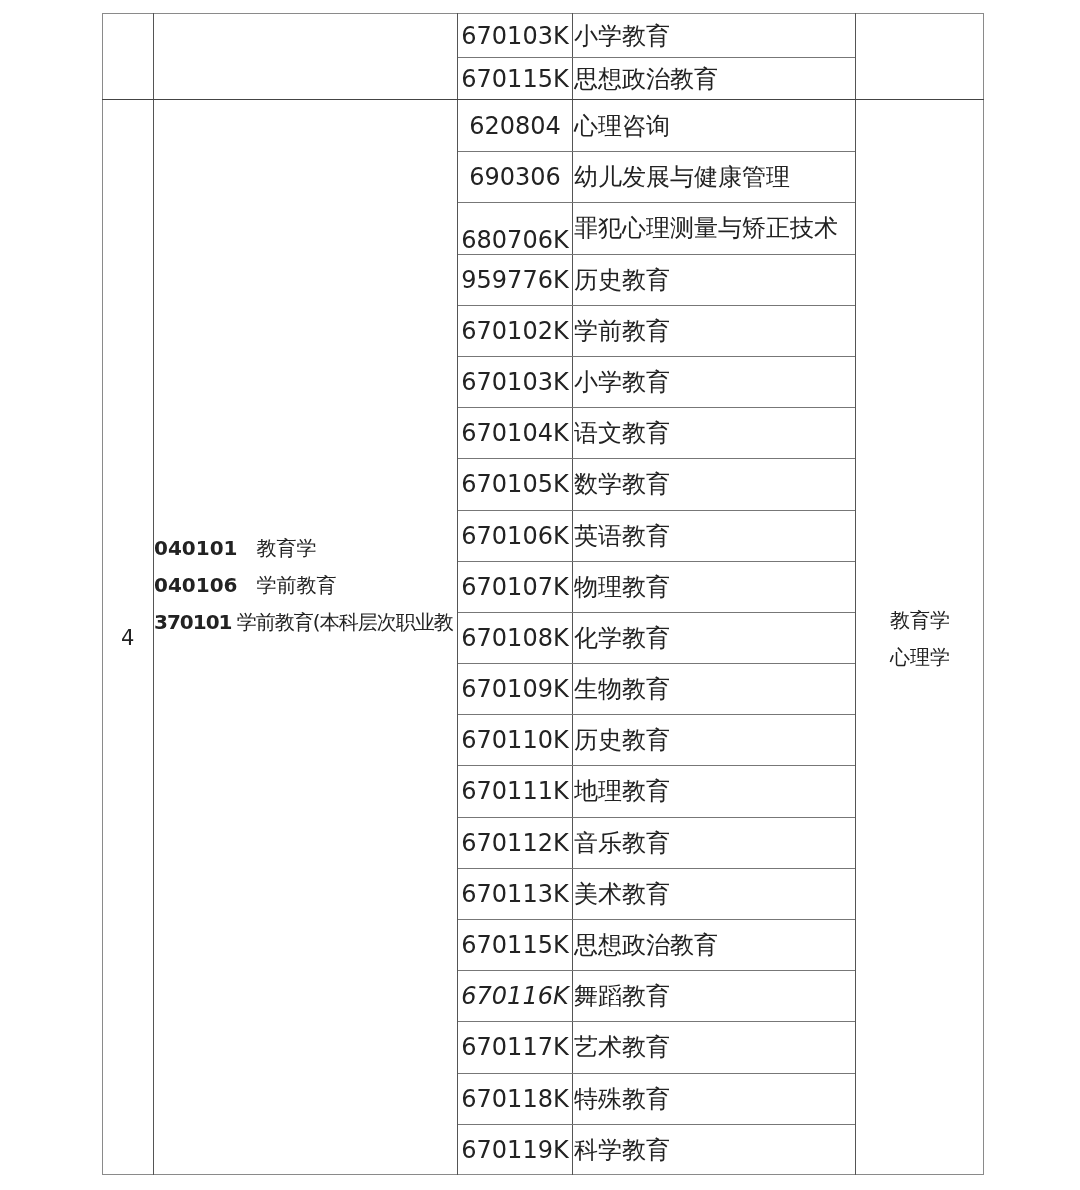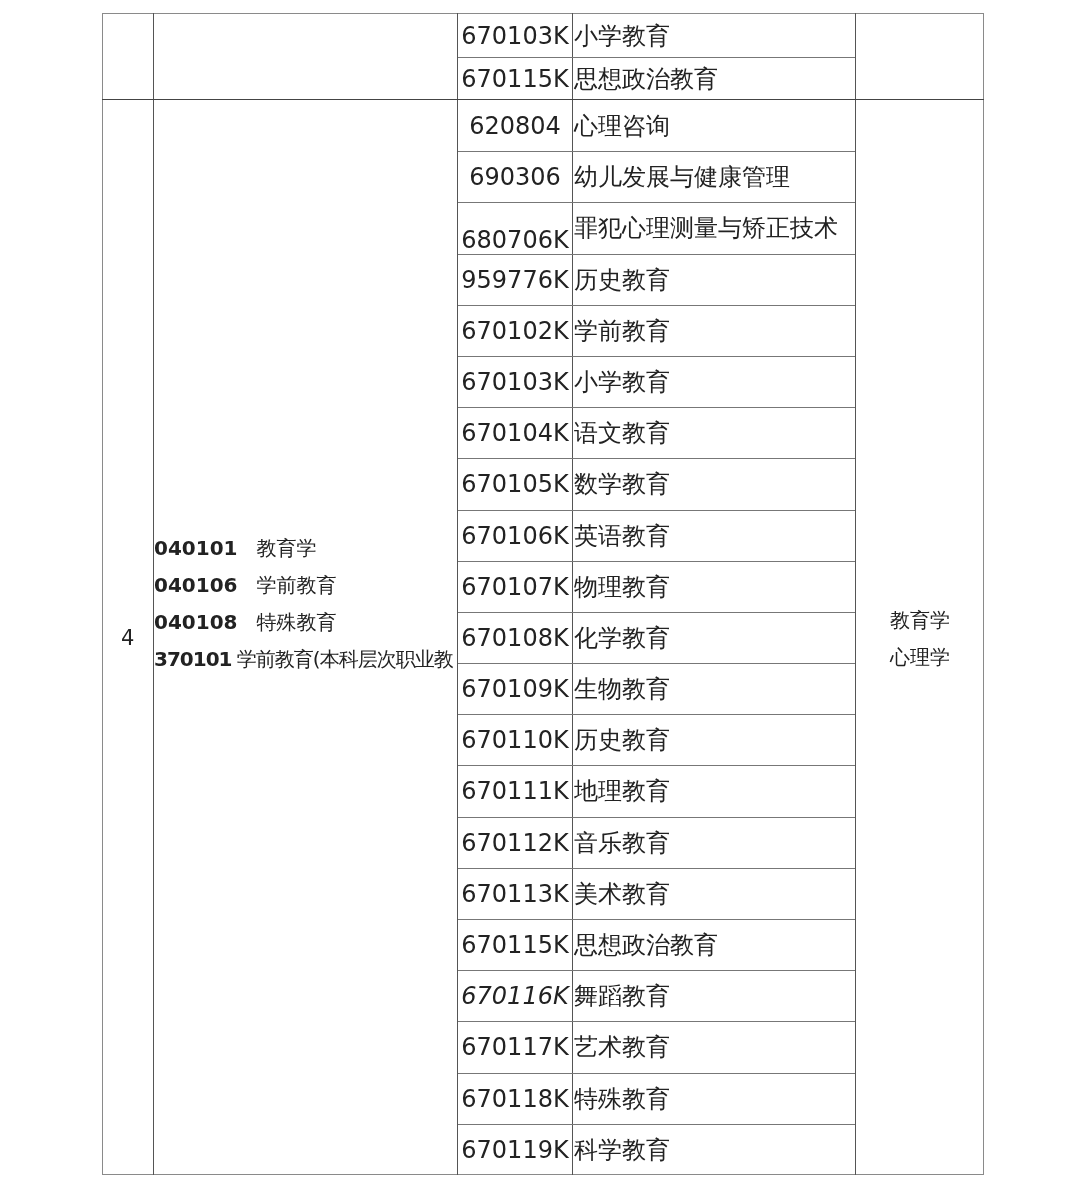--- a/index.html
+++ b/index.html
@@ -35,21 +35,20 @@
 <div class="cell name" style="left:573px; top:14px; width:282px; height:43px;">小学教育</div>
 <div class="hline" style="left:458px; top:57px; width:397px;"></div>
 <div class="cell code" style="left:458px; top:58px; width:114px; height:41px;">670115K</div>
 <div class="cell name" style="left:573px; top:58px; width:282px; height:41px;">思想政治教育</div>
 
 <div class="idx" style="left:121px; top:626px;">4</div>
 
 <div class="majors">
   <div><span class="mcode">040101</span>&nbsp;&nbsp;&nbsp;<span>教育学</span></div>
   <div><span class="mcode">040106</span>&nbsp;&nbsp;&nbsp;<span>学前教育</span></div>
-  <div><span class="mcode">040108</span>&nbsp;&nbsp;&nbsp;<span>特殊教育</span></div>
   <div style="letter-spacing:-1px;"><span class="mcode">370101</span>&nbsp;<span>学前教育(本科层次职业教</span></div>
 </div>
 
 <div class="subjects" style="top:602px;">
   <div>教育学</div>
   <div>心理学</div>
 </div>
 
 <div id="group-rows">
     <div class="cell code" style="left: 458px; top: 100px; width: 114px; height: 51px;">620804</div>

